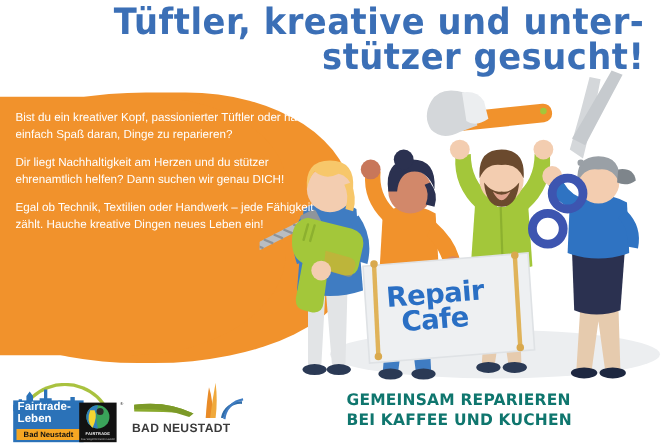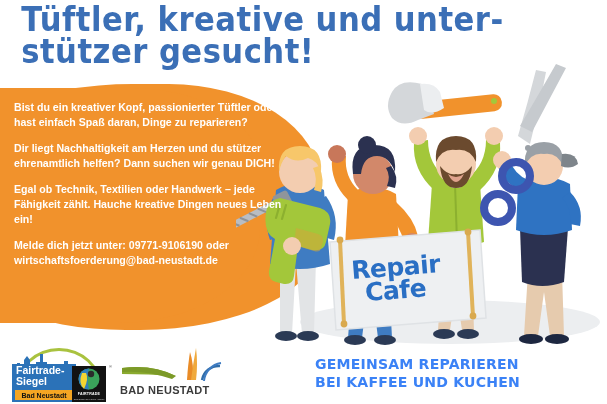--- a/index.html
+++ b/index.html
@@ -8,21 +8,21 @@
     background:#ffffff;
     font-family:"Liberation Sans", sans-serif;
   }
   #poster{
     position:relative;width:607px;height:404px;background:#ffffff;overflow:hidden;
   }
 
   
   .headline{
     position:absolute;left:0;top:4px;width:607px;
-    text-align:left;
+    text-align:right;
     color:#3b6fb6;
     font-family:"DejaVu Sans", sans-serif;
     font-weight:bold;
     letter-spacing:0.5px;
     line-height:0.96;
     z-index:30;
     pointer-events:none;
   }
   .headline .l1{
     display:block;font-size:33px;
@@ -46,35 +46,35 @@
     width:320px;height:235px;background:#f1922c;
     border-radius:0 40% 44% 0 / 0 34% 40% 0;
     z-index:10;
   }
 
   .bodycopy{
     position:absolute;left:14px;top:100px;width:272px;
     z-index:22;
     color:#ffffff;
     font-size:10.6px;
-    font-weight:bold;
+    font-weight:normal;
     line-height:1.42;
   }
   .bodycopy p{margin:0 0 11px 0;}
   .bodycopy p:last-child{margin-bottom:0;}
 
   
   .illo{position:absolute;left:236px;top:62px;width:371px;height:292px;z-index:15;}
   .illo svg{display:block;}
 
   
   .tagline{
     position:absolute;right:12px;top:356px;width:280px;
     text-align:left;
-    color:#3b82f6;
+    color:#0f766e;
     font-family:"DejaVu Sans", sans-serif;
     font-weight:bold;
     font-size:14.5px;
     line-height:1.22;
     letter-spacing:0.2px;
     z-index:30;
   }
   .tagline span{display:block;transform:scaleX(0.97);transform-origin:left center;}
 
   
@@ -266,41 +266,40 @@
     </div>
   </div>
 
   <div class="blob"></div>
   <div class="blob2"></div>
 
   <div class="bodycopy">
     <p>Bist du ein kreativer Kopf, passionierter Tüftler oder hast einfach Spaß daran, Dinge zu reparieren?</p>
     <p>Dir liegt Nachhaltigkeit am Herzen und du stützer ehrenamtlich helfen? Dann suchen wir genau DICH!</p>
     <p>Egal ob Technik, Textilien oder Handwerk – jede Fähigkeit zählt. Hauche kreative Dingen neues Leben ein!</p>
-    <p>Melde dich jetzt unter: 09771-9106190 oder wirtschaftsfoerderung@bad-neustadt.de</p>
   </div>
 
   <div class="tagline">
     <span>GEMEINSAM REPARIEREN</span>
     <span>BEI KAFFEE UND KUCHEN</span>
   </div>
 
   <div class="logos">
 
     <div class="ft-logo">
       <div class="ft-arc"></div>
       <div class="ft-skyline">
         <svg width="64" height="22" viewBox="0 0 64 22">
           <path d="M0 22 L0 16 L5 16 L5 11 L8 11 L8 16 L12 16 L12 8 L15 4 L18 8 L18 16 L24 16 L24 10 L28 10 L28 2 L31 2 L31 10 L35 10 L35 16 L41 16 L41 12 L45 12 L45 16 L52 16 L52 9 L56 9 L56 16 L64 16 L64 22 Z" fill="#2b72b8"></path>
         </svg>
       </div>
       <div class="ft-box">
         <div class="ft-txt">
           <div>Fairtrade-</div>
-          <div>Siegel</div>
+          <div>Leben</div>
         </div>
         <div class="ft-bar">
           <span>Bad Neustadt</span>
         </div>
       </div>
       <div class="ft-mark">
         <svg width="34" height="26" viewBox="0 0 34 26" style="position:absolute;left:0;top:1px;">
           <circle cx="17" cy="12" r="10.5" fill="#3aa35a"></circle>
           <path d="M17 1.5 a10.5 10.5 0 0 0 0 21 a6 17 0 0 1 0 -21 Z" fill="#2f7fbd"></path>
           <path d="M10 6 q-4 10 2 16 q5 -10 2 -16 Z" fill="#f4d531"></path>

